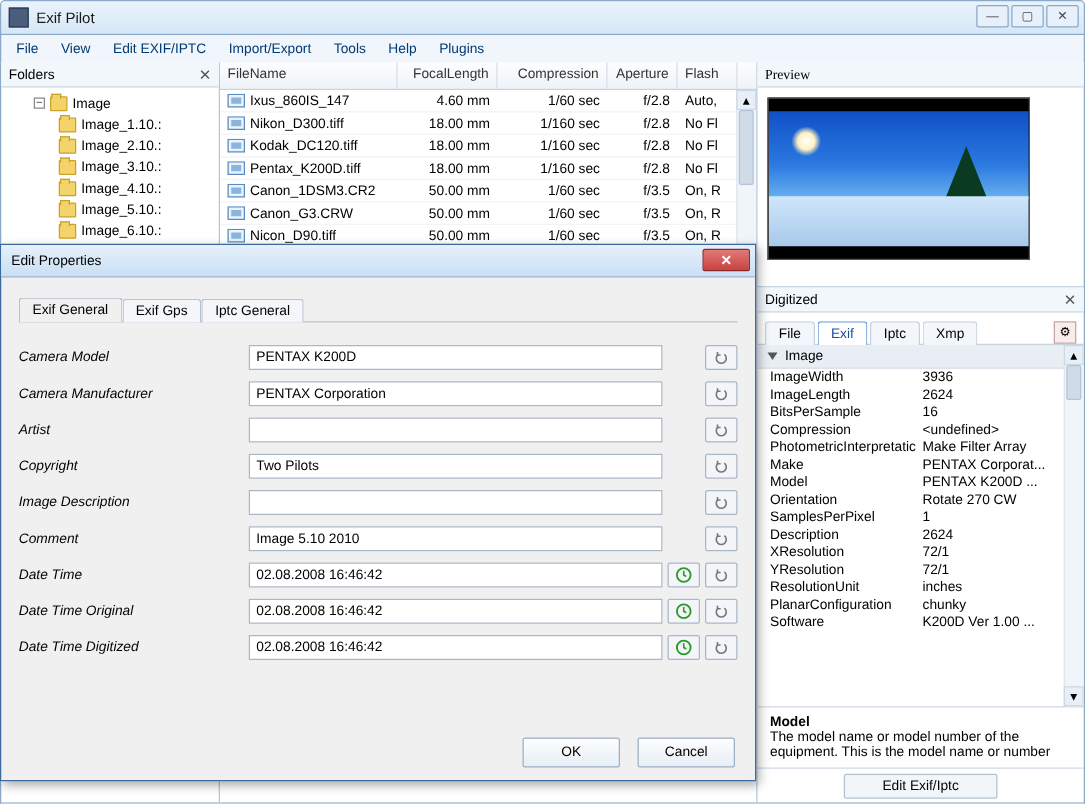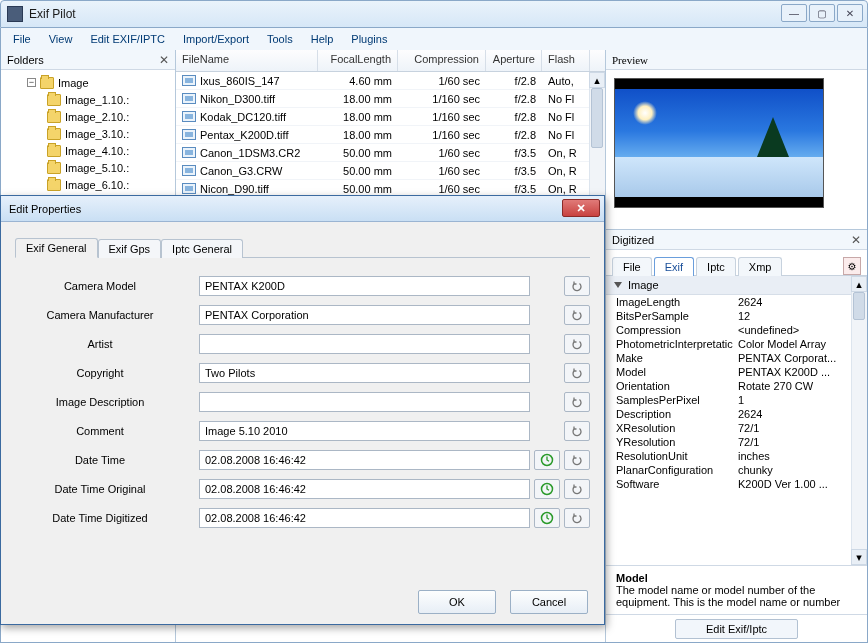--- a/index.html
+++ b/index.html
@@ -108,21 +108,21 @@
   position:absolute; left:0; top:195px; width:605px; height:430px;
   border:1px solid #3b6aa0; background:#f0f0f0; box-shadow:2px 3px 8px rgba(0,0,0,0.35);
 }
 .modal .mtitle{height:26px;background:linear-gradient(#e6f0fb,#c9dff4);display:flex;align-items:center;padding:0 8px;border-bottom:1px solid #9ab4d2;position:relative;}
 .modal .mclose{position:absolute;right:4px;top:3px;width:38px;height:18px;background:linear-gradient(#e07a78,#c84240);border:1px solid #8a2a28;border-radius:2px;display:flex;align-items:center;justify-content:center;color:#fff;font-weight:bold;font-size:11px;}
 .modal .mbody{padding:12px 14px 8px;}
 .modaltabs{display:flex;border-bottom:1px solid #b7c3d0;height:24px;align-items:flex-end;gap:0;}
 .mtab{border:1px solid #b7c3d0;border-bottom:none;padding:3px 10px;background:#f4f6f9;border-radius:3px 3px 0 0;font-size:11px;position:relative;top:1px;}
 .mtab.active{background:#f0f0f0;border-bottom:1px solid #f0f0f0;}
 .form{padding-top:18px;display:grid;grid-template-columns:180px 1fr 26px 26px;row-gap:9px;column-gap:4px;align-items:center;}
-.form .lbl{text-align:center;padding-right:10px;font-size:11px;}
+.form .lbl{text-align:left;padding-right:10px;font-size:11px;font-style:italic;}
 .form input[type=text]{height:20px;border:1px solid #abb7c5;padding:0 5px;font-size:11px;background:#fff;width:100%;}
 .iconbtn{height:20px;border:1px solid #abb7c5;background:#f3f5f8;display:flex;align-items:center;justify-content:center;border-radius:2px;}
 .iconbtn.clock svg circle{stroke:#2a9a2a;}
 .iconbtn.undo{color:#666;}
 .dlgbtns{position:absolute;bottom:10px;right:16px;display:flex;gap:14px;}
 .dlgbtns button{width:78px;height:24px;border:1px solid #9bb0c6;background:linear-gradient(#fdfefe,#e7eef6);border-radius:2px;font-size:11px;}
 .blurrow{display:flex;height:18px;background:#eaeef4;filter:blur(0.6px);opacity:0.7;}
 .scrolltrack{position:absolute;right:0;top:0;bottom:0;width:16px;background:#f1f4f8;border-left:1px solid #dde5ee;}
 .scrollthumb{position:absolute;right:2px;top:2px;width:12px;height:40px;background:#d0dbe8;border:1px solid #b4c3d5;border-radius:2px;}
 .scrollarrow{position:absolute;right:0;width:16px;height:16px;display:flex;align-items:center;justify-content:center;background:#e9eff6;border:1px solid #cdd8e5;}
@@ -307,34 +307,38 @@
           <div class="kvhdr">
             <span class="tri"></span>
             <span>Image</span>
           </div>
         <div class="scrolltrack">
           <div class="scrollarrow" style="top:0">▴</div>
           <div class="scrollthumb" style="top:16px;height:28px"></div>
           <div class="scrollarrow" style="bottom:0">▾</div>
         </div>
           <div class="kvrow">
+            <div class="k">ImageWidth</div>
+            <div class="v">3936</div>
+          </div>
+          <div class="kvrow">
             <div class="k">ImageLength</div>
             <div class="v">2624</div>
           </div>
           <div class="kvrow">
             <div class="k">BitsPerSample</div>
-            <div class="v">12</div>
+            <div class="v">16</div>
           </div>
           <div class="kvrow">
             <div class="k">Compression</div>
             <div class="v">&lt;undefined&gt;</div>
           </div>
           <div class="kvrow">
             <div class="k">PhotometricInterpretatic</div>
-            <div class="v">Color Model Array</div>
+            <div class="v">Make Filter Array</div>
           </div>
           <div class="kvrow">
             <div class="k">Make</div>
             <div class="v">PENTAX Corporat...</div>
           </div>
           <div class="kvrow">
             <div class="k">Model</div>
             <div class="v">PENTAX K200D  ...</div>
           </div>
           <div class="kvrow">

